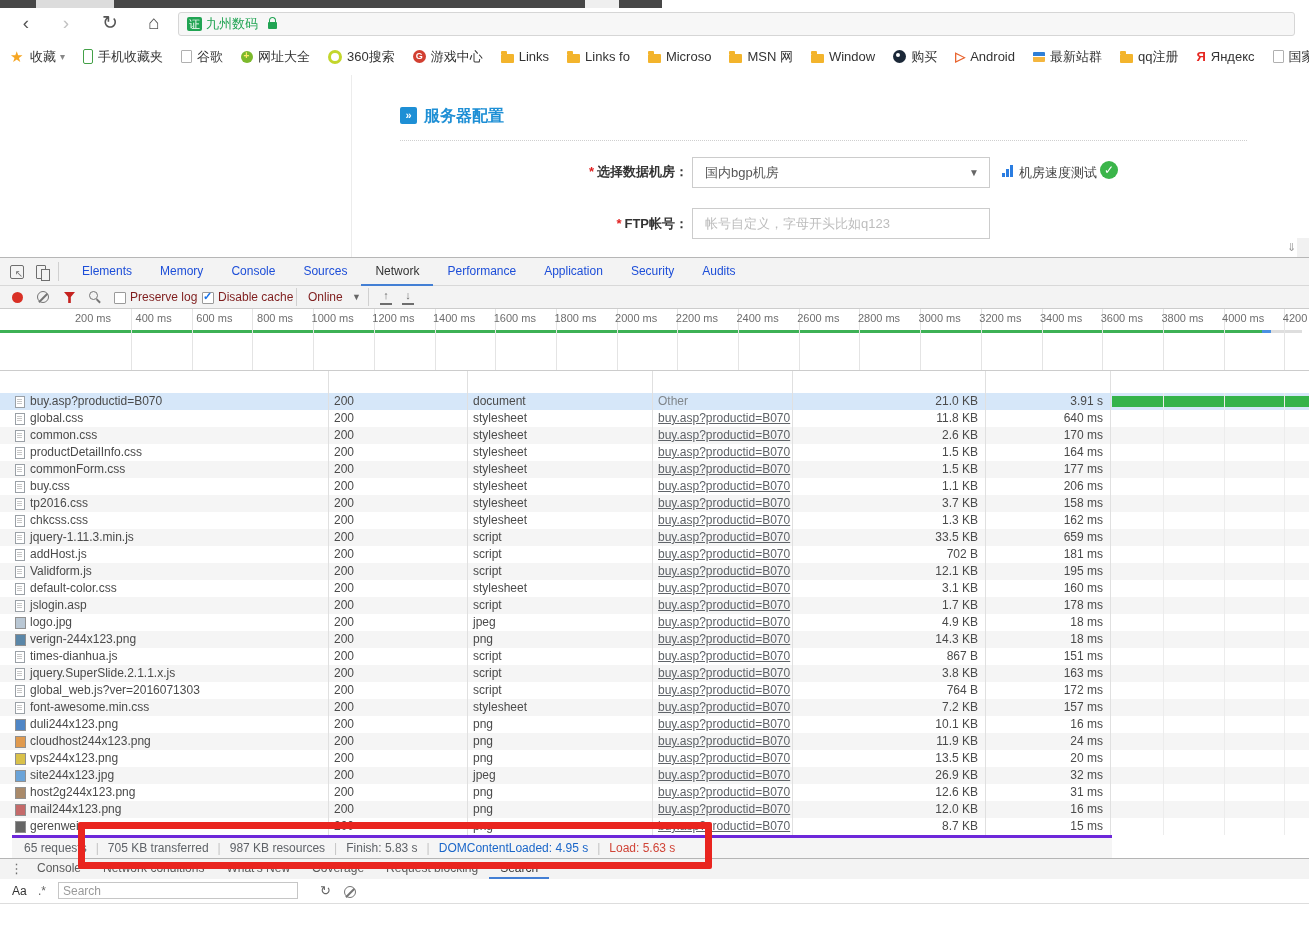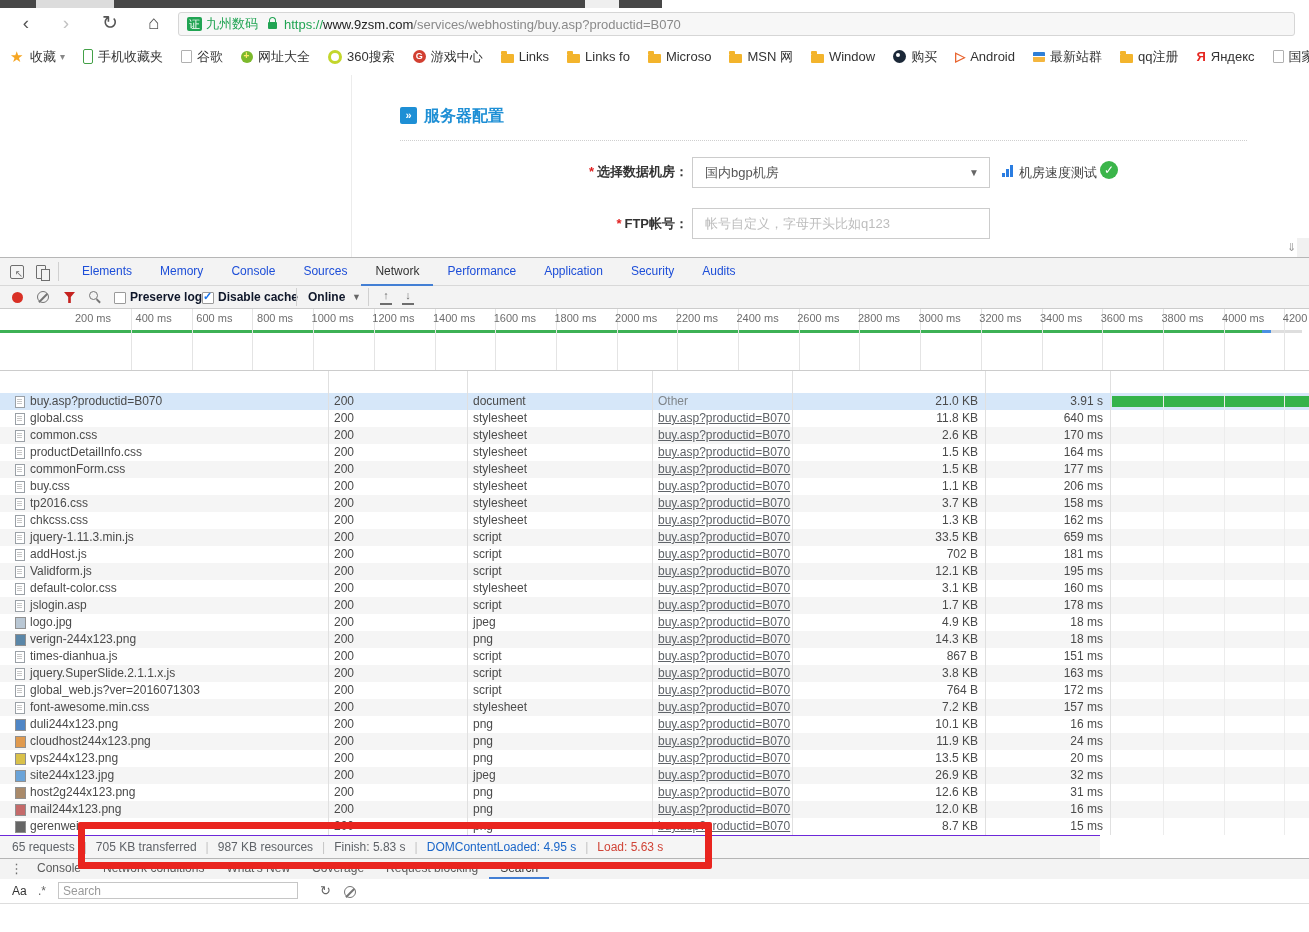--- a/index.html
+++ b/index.html
@@ -86,21 +86,21 @@
   #net-toolbar{position:absolute;left:0;top:28px;width:1309px;height:23px;background:#f3f3f3;border-bottom:1px solid #ccc;box-sizing:border-box;}
   .ico-record{position:absolute;left:12px;top:6px;width:11px;height:11px;border-radius:50%;background:#d93025;}
   .ico-block{width:10px;height:10px;border:1.5px solid #757575;border-radius:50%;position:relative;}
   .ico-block::after{content:"";position:absolute;left:-1px;top:4.5px;width:12px;height:1.5px;background:#757575;transform:rotate(-45deg);}
   #nt-clear{position:absolute;left:37px;top:5px;}
   .ico-funnel{position:absolute;left:64px;top:6px;width:11px;height:11px;background:#c5221f;clip-path:polygon(0 0,100% 0,62% 45%,62% 100%,38% 100%,38% 45%);}
   .ico-search{position:absolute;left:89px;top:5px;width:7px;height:7px;border:1.5px solid #757575;border-radius:50%;}
   .ico-search::after{content:"";position:absolute;width:5px;height:1.5px;background:#757575;transform:rotate(45deg);right:-4px;bottom:-2px;}
   .cb{position:absolute;top:6px;width:10px;height:10px;border:1px solid #9a9a9a;background:#fff;border-radius:1px;}
   .cb.checked::after{content:"✓";position:absolute;left:0px;top:-3px;color:#1a73e8;font-size:11px;font-weight:bold;}
-  .ntlabel{position:absolute;top:0;line-height:22px;color:#0f172a;font-weight:bold;}
+  .ntlabel{position:absolute;top:0;line-height:22px;color:#7f1d1d;}
   .ntcaret{position:absolute;top:0;line-height:22px;font-size:9px;color:#666;}
   .ico-load{position:absolute;top:3px;width:12px;height:14px;color:#6e6e6e;font-size:11px;text-align:center;line-height:12px;border-bottom:2px solid #6e6e6e;}
 
   #strip{position:absolute;left:0;top:51px;width:1309px;height:62px;background:#fff;border-bottom:1px solid #ccc;box-sizing:border-box;overflow:hidden;}
   .tick{position:absolute;top:3px;width:60px;text-align:right;color:#6e6e6e;font-size:11px;}
   .gl{position:absolute;top:0;width:1px;height:62px;background:#e4e4e4;}
   .ovl{position:absolute;top:21px;height:3px;}
 
   #thead{position:absolute;left:0;top:113px;width:1309px;height:22px;background:#f3f3f3;border-bottom:1px solid #ccc;box-sizing:border-box;}
   .hcell{position:absolute;top:0;line-height:21px;color:#404040;cursor:pointer;}
@@ -114,21 +114,21 @@
   .row.selected{background:#d6e7f9;}
   .cell{position:absolute;top:0;line-height:17px;color:#4a4a4a;white-space:nowrap;}
   .cell.r{text-align:right;}
   .ico-doc{position:absolute;left:15px;top:3px;width:8px;height:10px;background:#fff;border:1px solid #9aa0a6;}
   .ico-doc::after{content:"";position:absolute;left:1px;top:2px;width:5px;height:1px;background:#c7c7c7;box-shadow:0 2px 0 #c7c7c7,0 4px 0 #c7c7c7;}
   .ico-img{position:absolute;left:15px;top:3px;width:9px;height:10px;border:1px solid #909090;}
   .init-link{color:#5f6368;text-decoration:underline;}
   .init-other{color:#80868b;}
   .wfbar{position:absolute;top:3px;height:11px;background:#35b34a;}
 
-  #summary{position:absolute;left:0;top:577px;width:1100px;height:23px;background:#f5f5f5;border-top:1px solid #6d28d9;box-sizing:border-box;display:flex;align-items:center;padding-left:12px;color:#5f6368;}
+  #summary{position:absolute;left:12px;top:577px;width:1100px;height:23px;background:#f5f5f5;border-top:3px solid #6d28d9;box-sizing:border-box;display:flex;align-items:center;padding-left:12px;color:#5f6368;}
   .sumitem{white-space:nowrap;}
   .sumitem.blue{color:#1a66c9;}
   .sumitem.red{color:#d04437;}
   .pipe{color:#c4c4c4;margin:0 9px;}
 
   #drawer-tabbar{position:absolute;left:0;top:600px;width:1309px;height:21px;background:#f3f3f3;border-top:1px solid #b5b5b5;box-sizing:border-box;}
   .ddots{position:absolute;left:10px;top:0;line-height:20px;color:#6e6e6e;font-size:13px;cursor:pointer;}
   .ddots::after{content:"⋮";}
   #dtabs{position:absolute;left:26px;top:0;height:20px;display:flex;}
   .drtab{padding:0 11px;line-height:18px;color:#5a5a5a;cursor:pointer;border-bottom:2px solid transparent;box-sizing:border-box;}
@@ -161,21 +161,20 @@
 
   <div id="navbar">
     <div class="navbtn" style="left:12px;">‹</div>
     <div class="navbtn dis" style="left:52px;">›</div>
     <div class="navbtn" style="left:96px;">↻</div>
     <div class="navbtn" style="left:140px;">⌂</div>
     <div id="addressbar">
       <span class="badge">证</span>
       <span class="sitename">九州数码</span>
       <span class="ico-lock"></span>
-      <span class="url"><span class="proto">https://</span><span class="host">www.9zsm.com</span><span class="path">/services/webhosting/buy.asp?productid=B070</span></span>
     </div>
   </div>
 
   <div id="bookmarks">
       <span class="bm">
         <span class="bico ic-star"></span>
         <span class="lbl">收藏</span>
         <span class="bcaret">▾</span>
       </span>
       <span class="bm">

